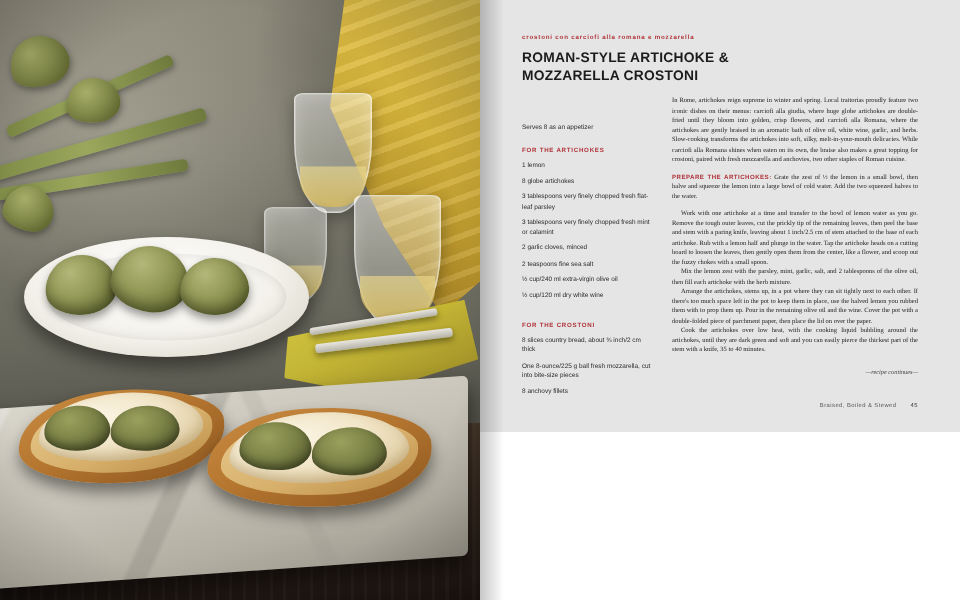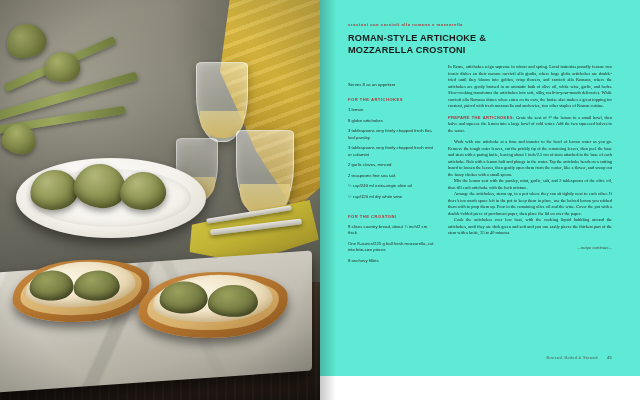--- a/index.html
+++ b/index.html
@@ -238,22 +238,22 @@
     position: absolute;
     inset: 0;
     pointer-events: none;
     background: radial-gradient(ellipse 92% 88% at 48% 50%, rgba(0,0,0,0) 55%, rgba(0,0,0,0.38) 100%);
   }
 
   
   .text-page {
     position: relative;
     width: 320px;
-    height: 376px;
-    background: #5eead4;
+    height: 288px;
+    background: #e5e5e5;
     padding: 0;
   }
   .eyebrow {
     position: absolute;
     left: 28px;
     top: 22px;
     font-family: "Liberation Sans", sans-serif;
     font-size: 4.1px;
     letter-spacing: 0.55px;
     color: #b0343a;

